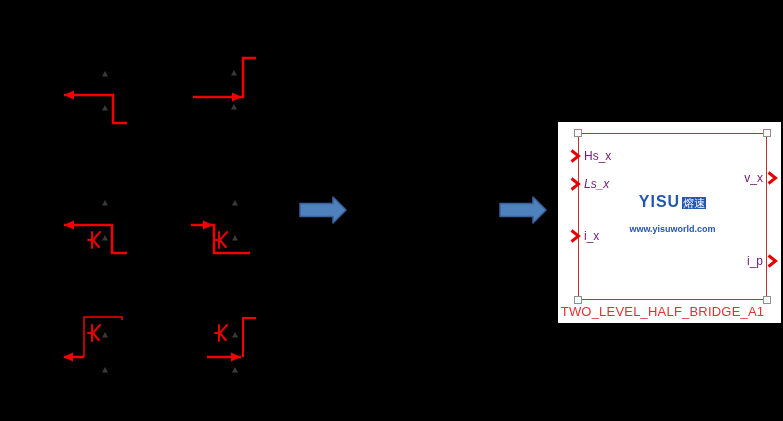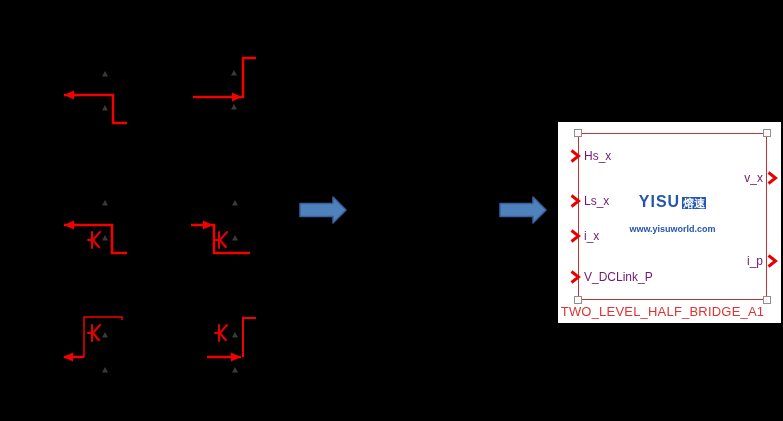--- a/index.html
+++ b/index.html
@@ -12,21 +12,21 @@
   .handle{position:absolute;width:6px;height:6px;background:#fbfbfb;border:1px solid #8f8f8f;}
   .port{position:absolute;height:16px;line-height:16px;font-size:12px;color:#701a75;white-space:nowrap;}
   .port-in{left:11px;}
   .port-out{right:3px;text-align:right;}
   .chev{vertical-align:-3px;}
   .plabel{margin:0 3px;}
   .title{position:absolute;left:0;top:182px;width:209px;text-align:center;
          font-size:13px;color:#e03232;letter-spacing:0.2px;}
   .watermark{position:absolute;left:0;top:60px;width:100%;text-align:center;color:#2456b0;line-height:15px;}
   .wm-text{font-weight:bold;font-size:16px;letter-spacing:1px;margin-top:16px;}
-  .wm-badge{background:#2456b0;color:#fff;font-size:11px;padding:0 1px;margin-left:2px;font-weight:bold;}
+  .wm-badge{background:#2456b0;color:#fff;font-size:11px;padding:0 1px;margin-left:2px;font-weight:normal;}
   .wm-url{font-size:9px;font-weight:bold;margin-top:11px;}
 </style>
 </head>
 <body>
 
 <div class="canvas">
   <svg id="schematic-svg" width="783" height="421">
       <g>
         <polyline points="64,95 113,95 113,123 127,123" fill="none" stroke="#f40000" stroke-width="2.5"></polyline>
         <polygon points="64,95 74,90.5 74,99.5" fill="#f40000"></polygon>
@@ -85,29 +85,26 @@
       </div>
     </div>
     <div class="title">TWO_LEVEL_HALF_BRIDGE_A1</div>
   <div class="handle" style="left: 16px; top: 7px;"></div>
       <div class="handle" style="left: 205px; top: 7px;"></div>
       <div class="handle" style="left: 16px; top: 174px;"></div>
       <div class="handle" style="left: 205px; top: 174px;"></div>
       <div class="port port-in" style="top: 26px;"><svg class="chev" width="12" height="14" viewBox="0 0 12 14">
           <polyline points="2.5,1.5 9.5,7 2.5,12.5" fill="none" stroke="#e60000" stroke-width="3"></polyline>
         </svg><span class="plabel">Hs_x</span></div>
-      <div class="port port-in" style="top: 71px;"><svg class="chev" width="12" height="14" viewBox="0 0 12 14">
+      <div class="port port-in" style="top: 54px; font-style: italic;"><svg class="chev" width="12" height="14" viewBox="0 0 12 14">
           <polyline points="2.5,1.5 9.5,7 2.5,12.5" fill="none" stroke="#e60000" stroke-width="3"></polyline>
         </svg><span class="plabel">Ls_x</span></div>
       <div class="port port-in" style="top: 106px;"><svg class="chev" width="12" height="14" viewBox="0 0 12 14">
           <polyline points="2.5,1.5 9.5,7 2.5,12.5" fill="none" stroke="#e60000" stroke-width="3"></polyline>
         </svg><span class="plabel">i_x</span></div>
-      <div class="port port-in" style="top: 147px;"><svg class="chev" width="12" height="14" viewBox="0 0 12 14">
-          <polyline points="2.5,1.5 9.5,7 2.5,12.5" fill="none" stroke="#e60000" stroke-width="3"></polyline>
-        </svg><span class="plabel">V_DCLink_P</span></div>
       <div class="port port-out" style="top: 48px;"><span class="plabel">v_x</span><svg class="chev" width="12" height="14" viewBox="0 0 12 14">
           <polyline points="2.5,1.5 9.5,7 2.5,12.5" fill="none" stroke="#e60000" stroke-width="3"></polyline>
         </svg></div>
       <div class="port port-out" style="top: 131px;"><span class="plabel">i_p</span><svg class="chev" width="12" height="14" viewBox="0 0 12 14">
           <polyline points="2.5,1.5 9.5,7 2.5,12.5" fill="none" stroke="#e60000" stroke-width="3"></polyline>
         </svg></div>
     </div>
 </div>
 
 </body></html>

